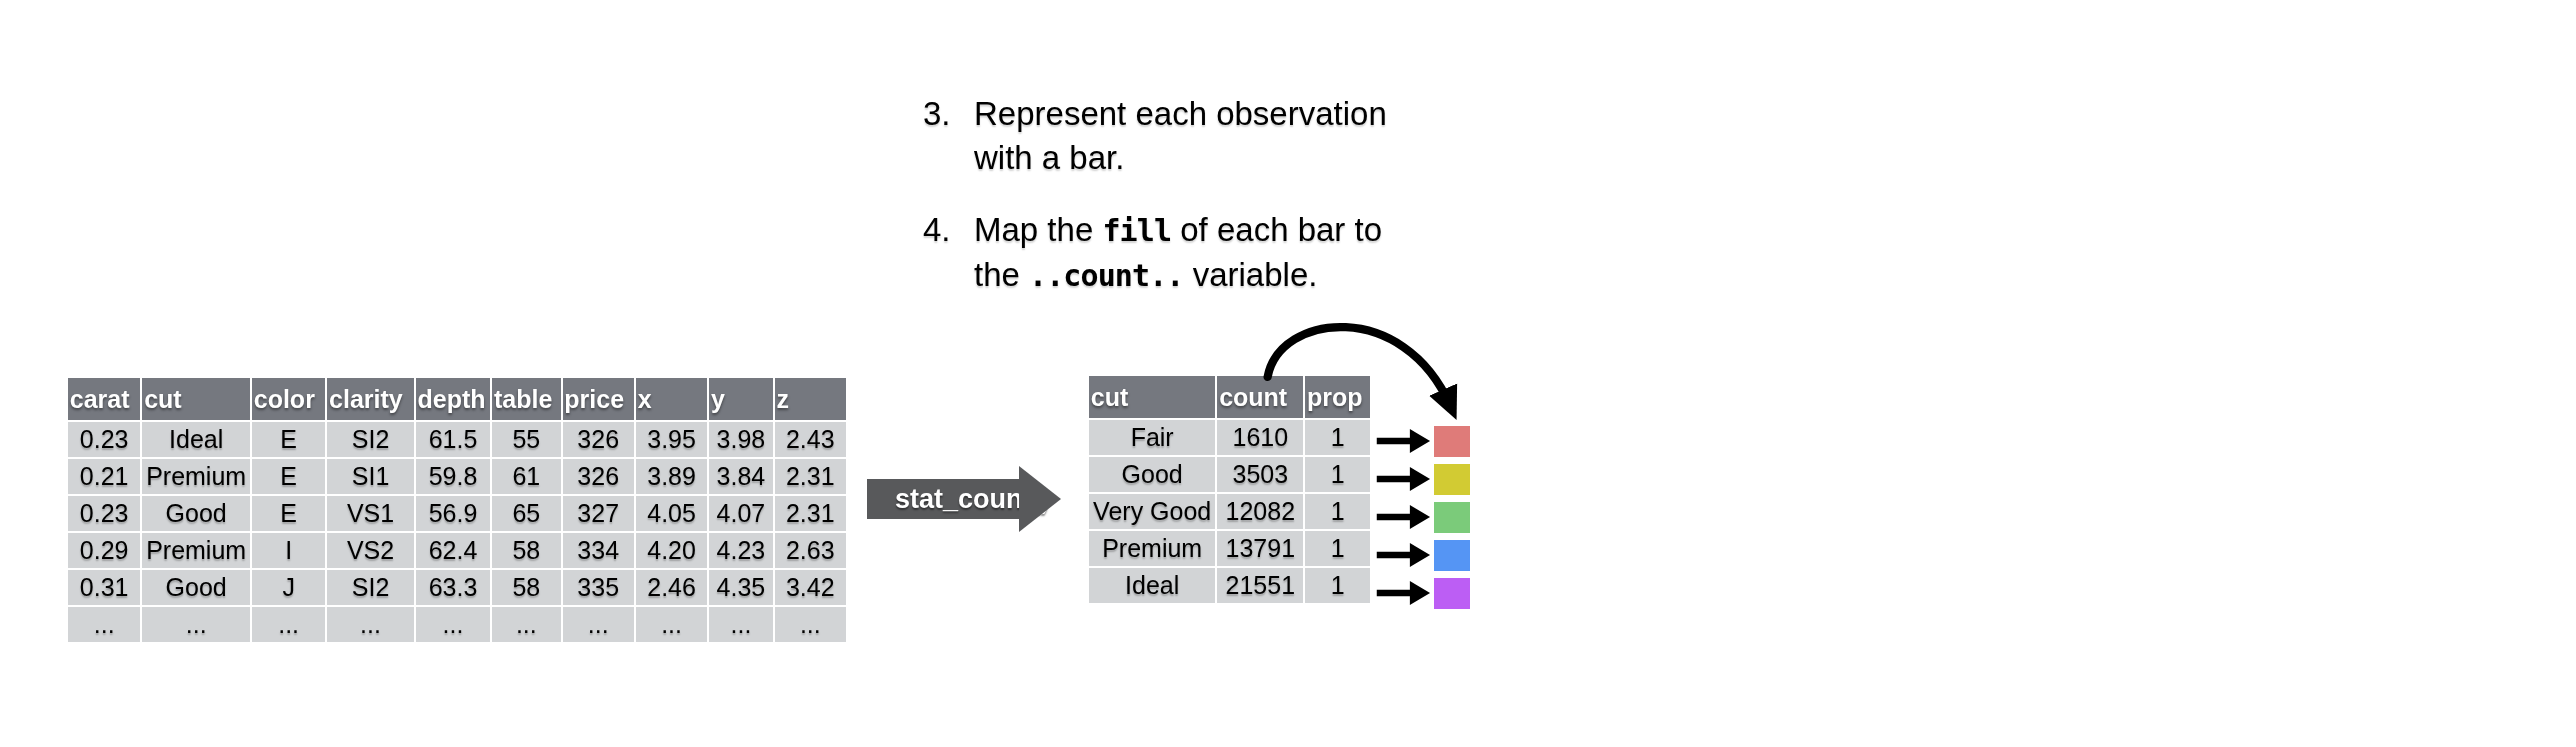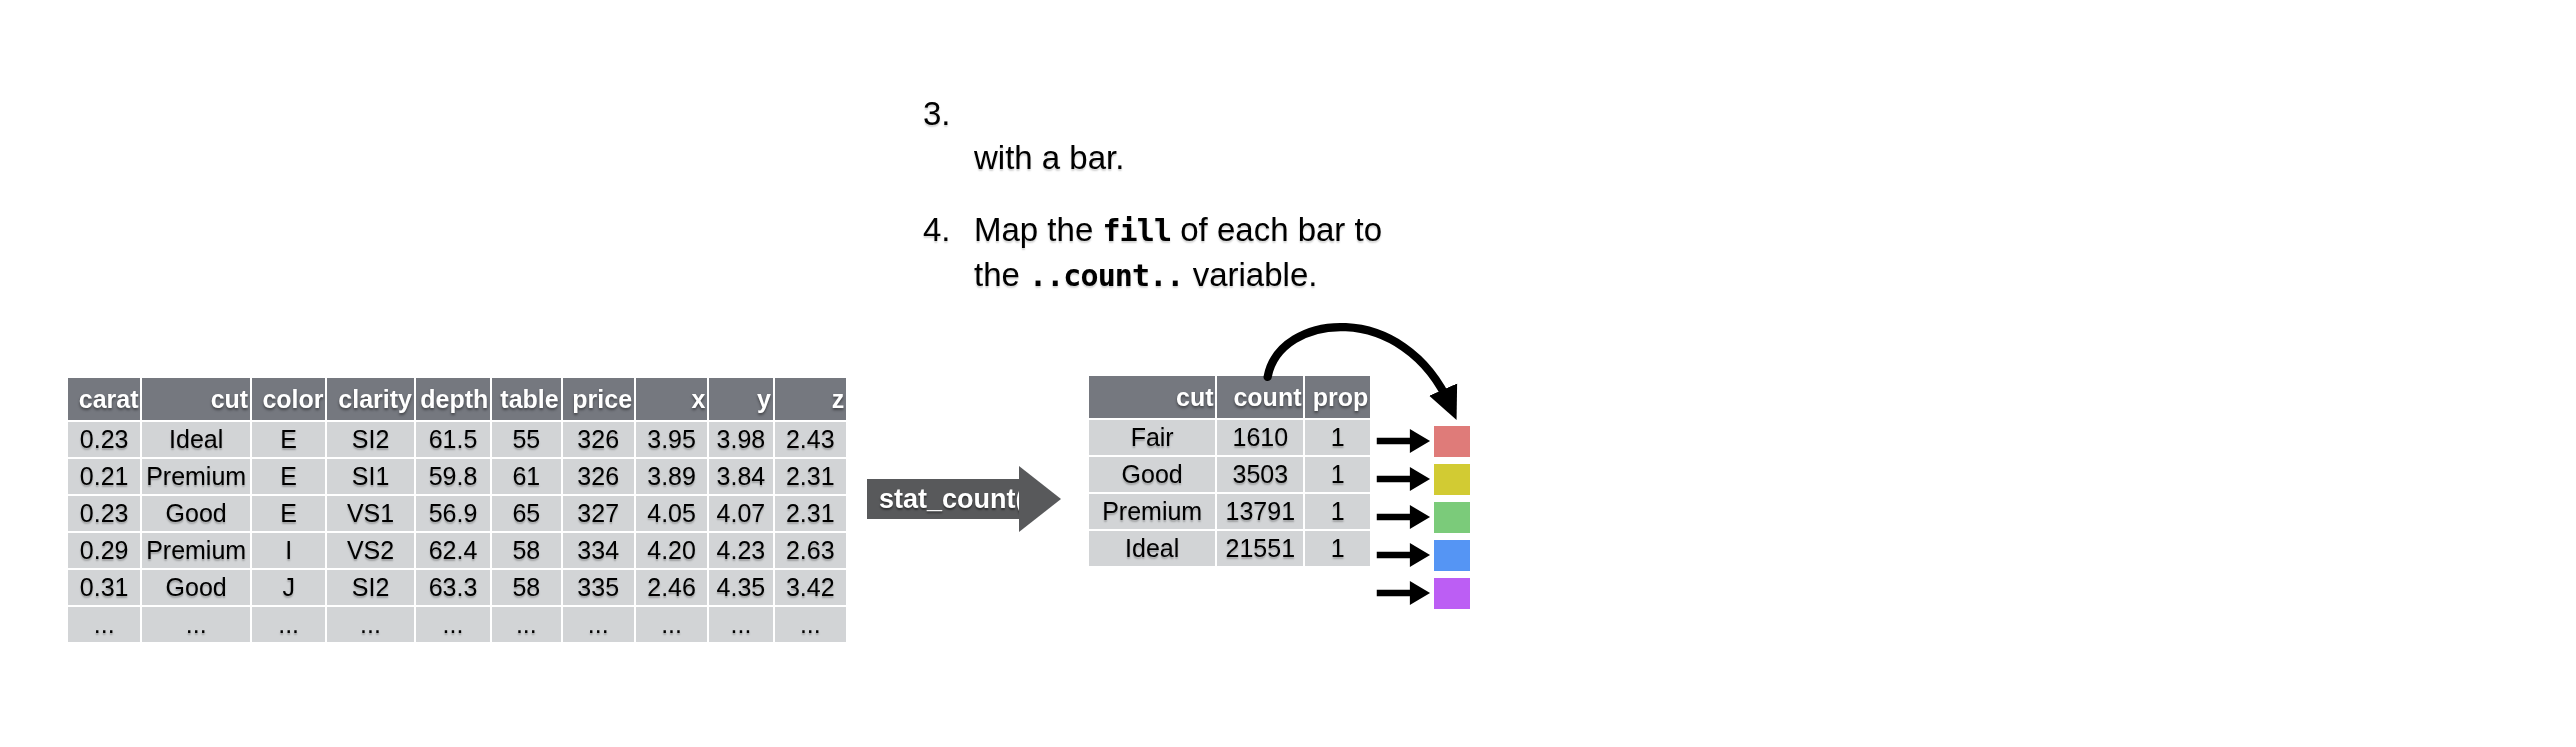--- a/index.html
+++ b/index.html
@@ -25,41 +25,41 @@
   }
   
   .dtable{
     position:absolute;
     border-collapse:separate;border-spacing:2.8px;
     table-layout:fixed;
   }
   .dtable th{
     background:var(--header-bg,#75787F);
     color:#fff;font-weight:bold;font-size:25px;
-    height:42px;padding:0 1.8px;text-align:right;
+    height:42px;padding:0 1.8px;text-align:left;
     text-shadow:0 1.8px 2.8px rgba(0,0,0,0.45);
     box-sizing:border-box;
   }
   .dtable td{
     background:var(--cell-bg,#D2D4D6);
     color:#000;font-size:25px;
     height:35px;padding:0 1.8px;text-align:center;
     text-shadow:0 1.8px 1.8px rgba(0,0,0,0.25);
     box-sizing:border-box;
   }
   .t-left{left:66px;top:376px;width:782px;}
   .t-right{left:1087px;top:374px;width:285px;}
   
   .statgrp{
     position:absolute;left:867px;top:466px;height:66px;
     display:flex;align-items:center;
   }
   .statbox{
     width:152px;height:40px;background:var(--stat-bg,#58595B);
-    display:flex;align-items:center;padding-left:12px;
+    display:flex;align-items:center;padding-left:28px;
     box-sizing:border-box;
   }
   .statlabel{
     color:#fff;font-weight:bold;font-size:27px;
     text-shadow:0 1.8px 1.8px rgba(0,0,0,0.45);
     white-space:nowrap;
   }
   .stathead{
     width:0;height:0;
     border-top:33px solid transparent;
@@ -76,21 +76,21 @@
 </style>
 </head>
 <body>
 
 <div class="canvas" style="--header-bg: #75787F; --cell-bg: #D2D4D6; --stat-bg: #58595B;">
 
   <section class="instructions">
     <div class="instr">
       <span class="num">3.</span>
       <div class="itext">
-        <br>
+        <span>Represent each observation</span><br>
         <span>with a bar.</span>
       </div>
     </div>
     <div class="instr">
       <span class="num">4.</span>
       <div class="itext">
         <span>Map the </span><span class="mono">fill</span><span> of each bar to</span><br>
         <span>the </span><span class="mono">..count..</span><span> variable.</span>
       </div>
     </div>
@@ -224,20 +224,25 @@
           <td>Fair</td>
           <td>1610</td>
           <td>1</td>
         </tr>
         <tr>
           <td>Good</td>
           <td>3503</td>
           <td>1</td>
         </tr>
         <tr>
+          <td>Very Good</td>
+          <td>12082</td>
+          <td>1</td>
+        </tr>
+        <tr>
           <td>Premium</td>
           <td>13791</td>
           <td>1</td>
         </tr>
         <tr>
           <td>Ideal</td>
           <td>21551</td>
           <td>1</td>
         </tr>
       </tbody>

